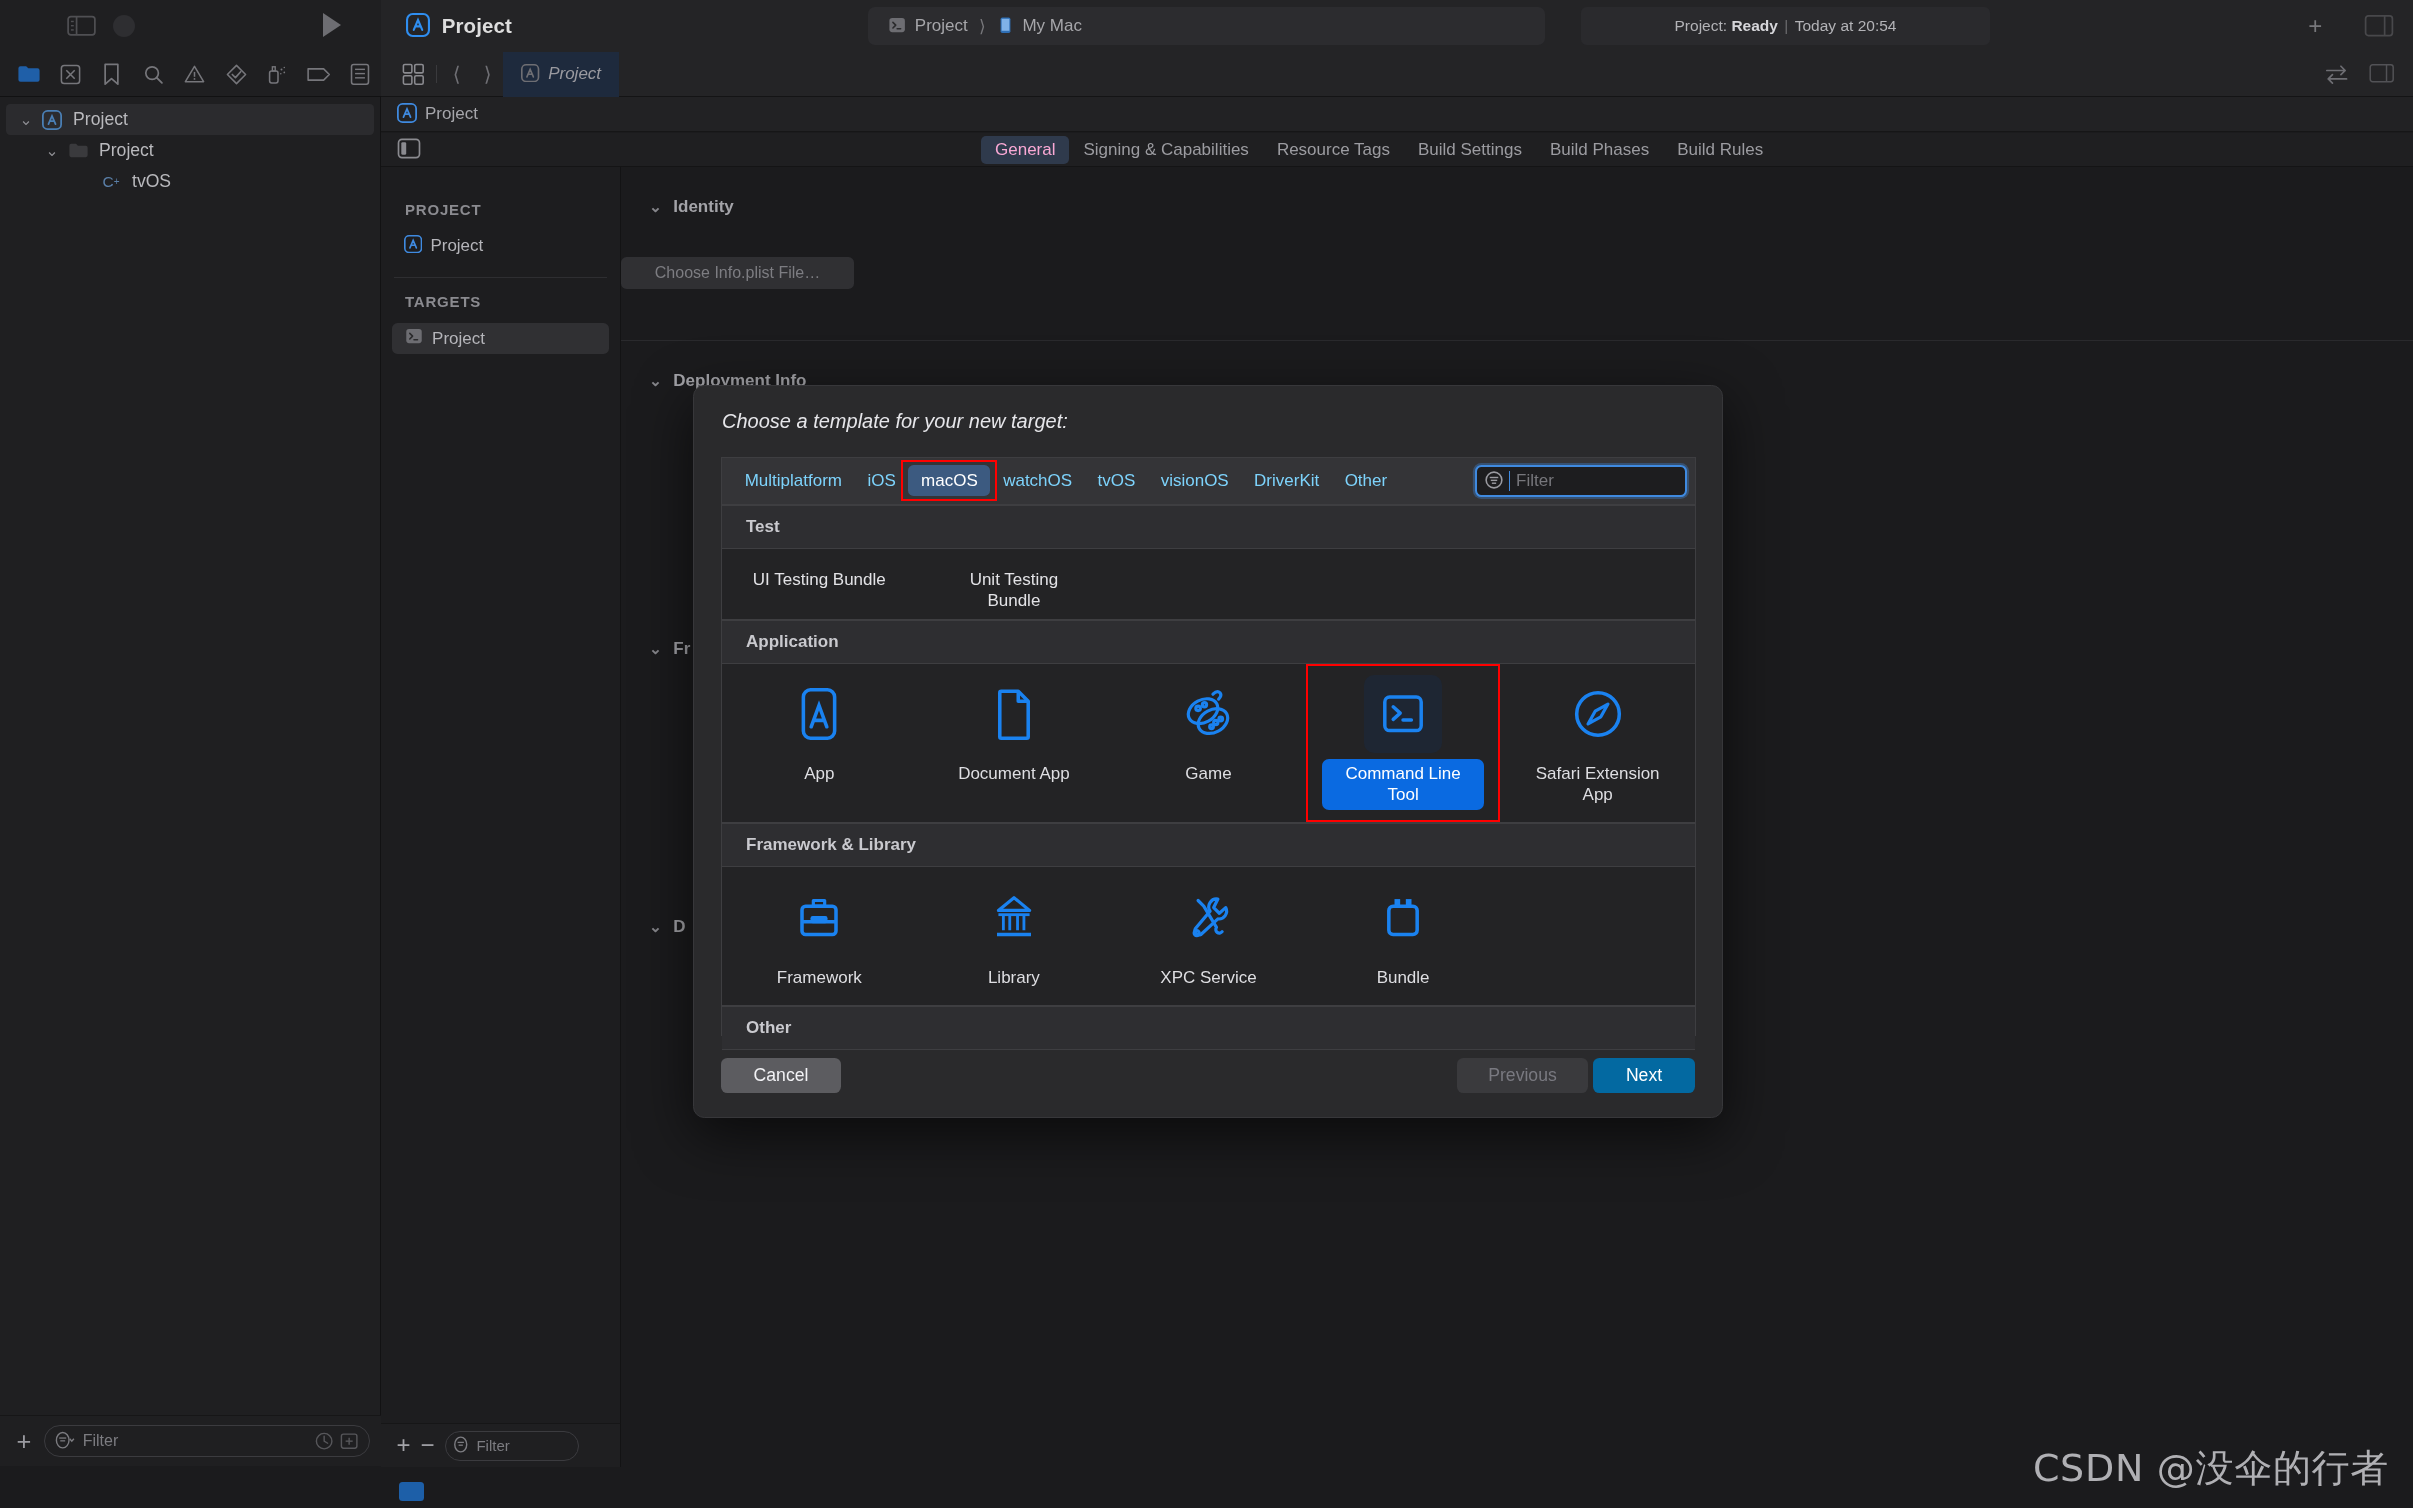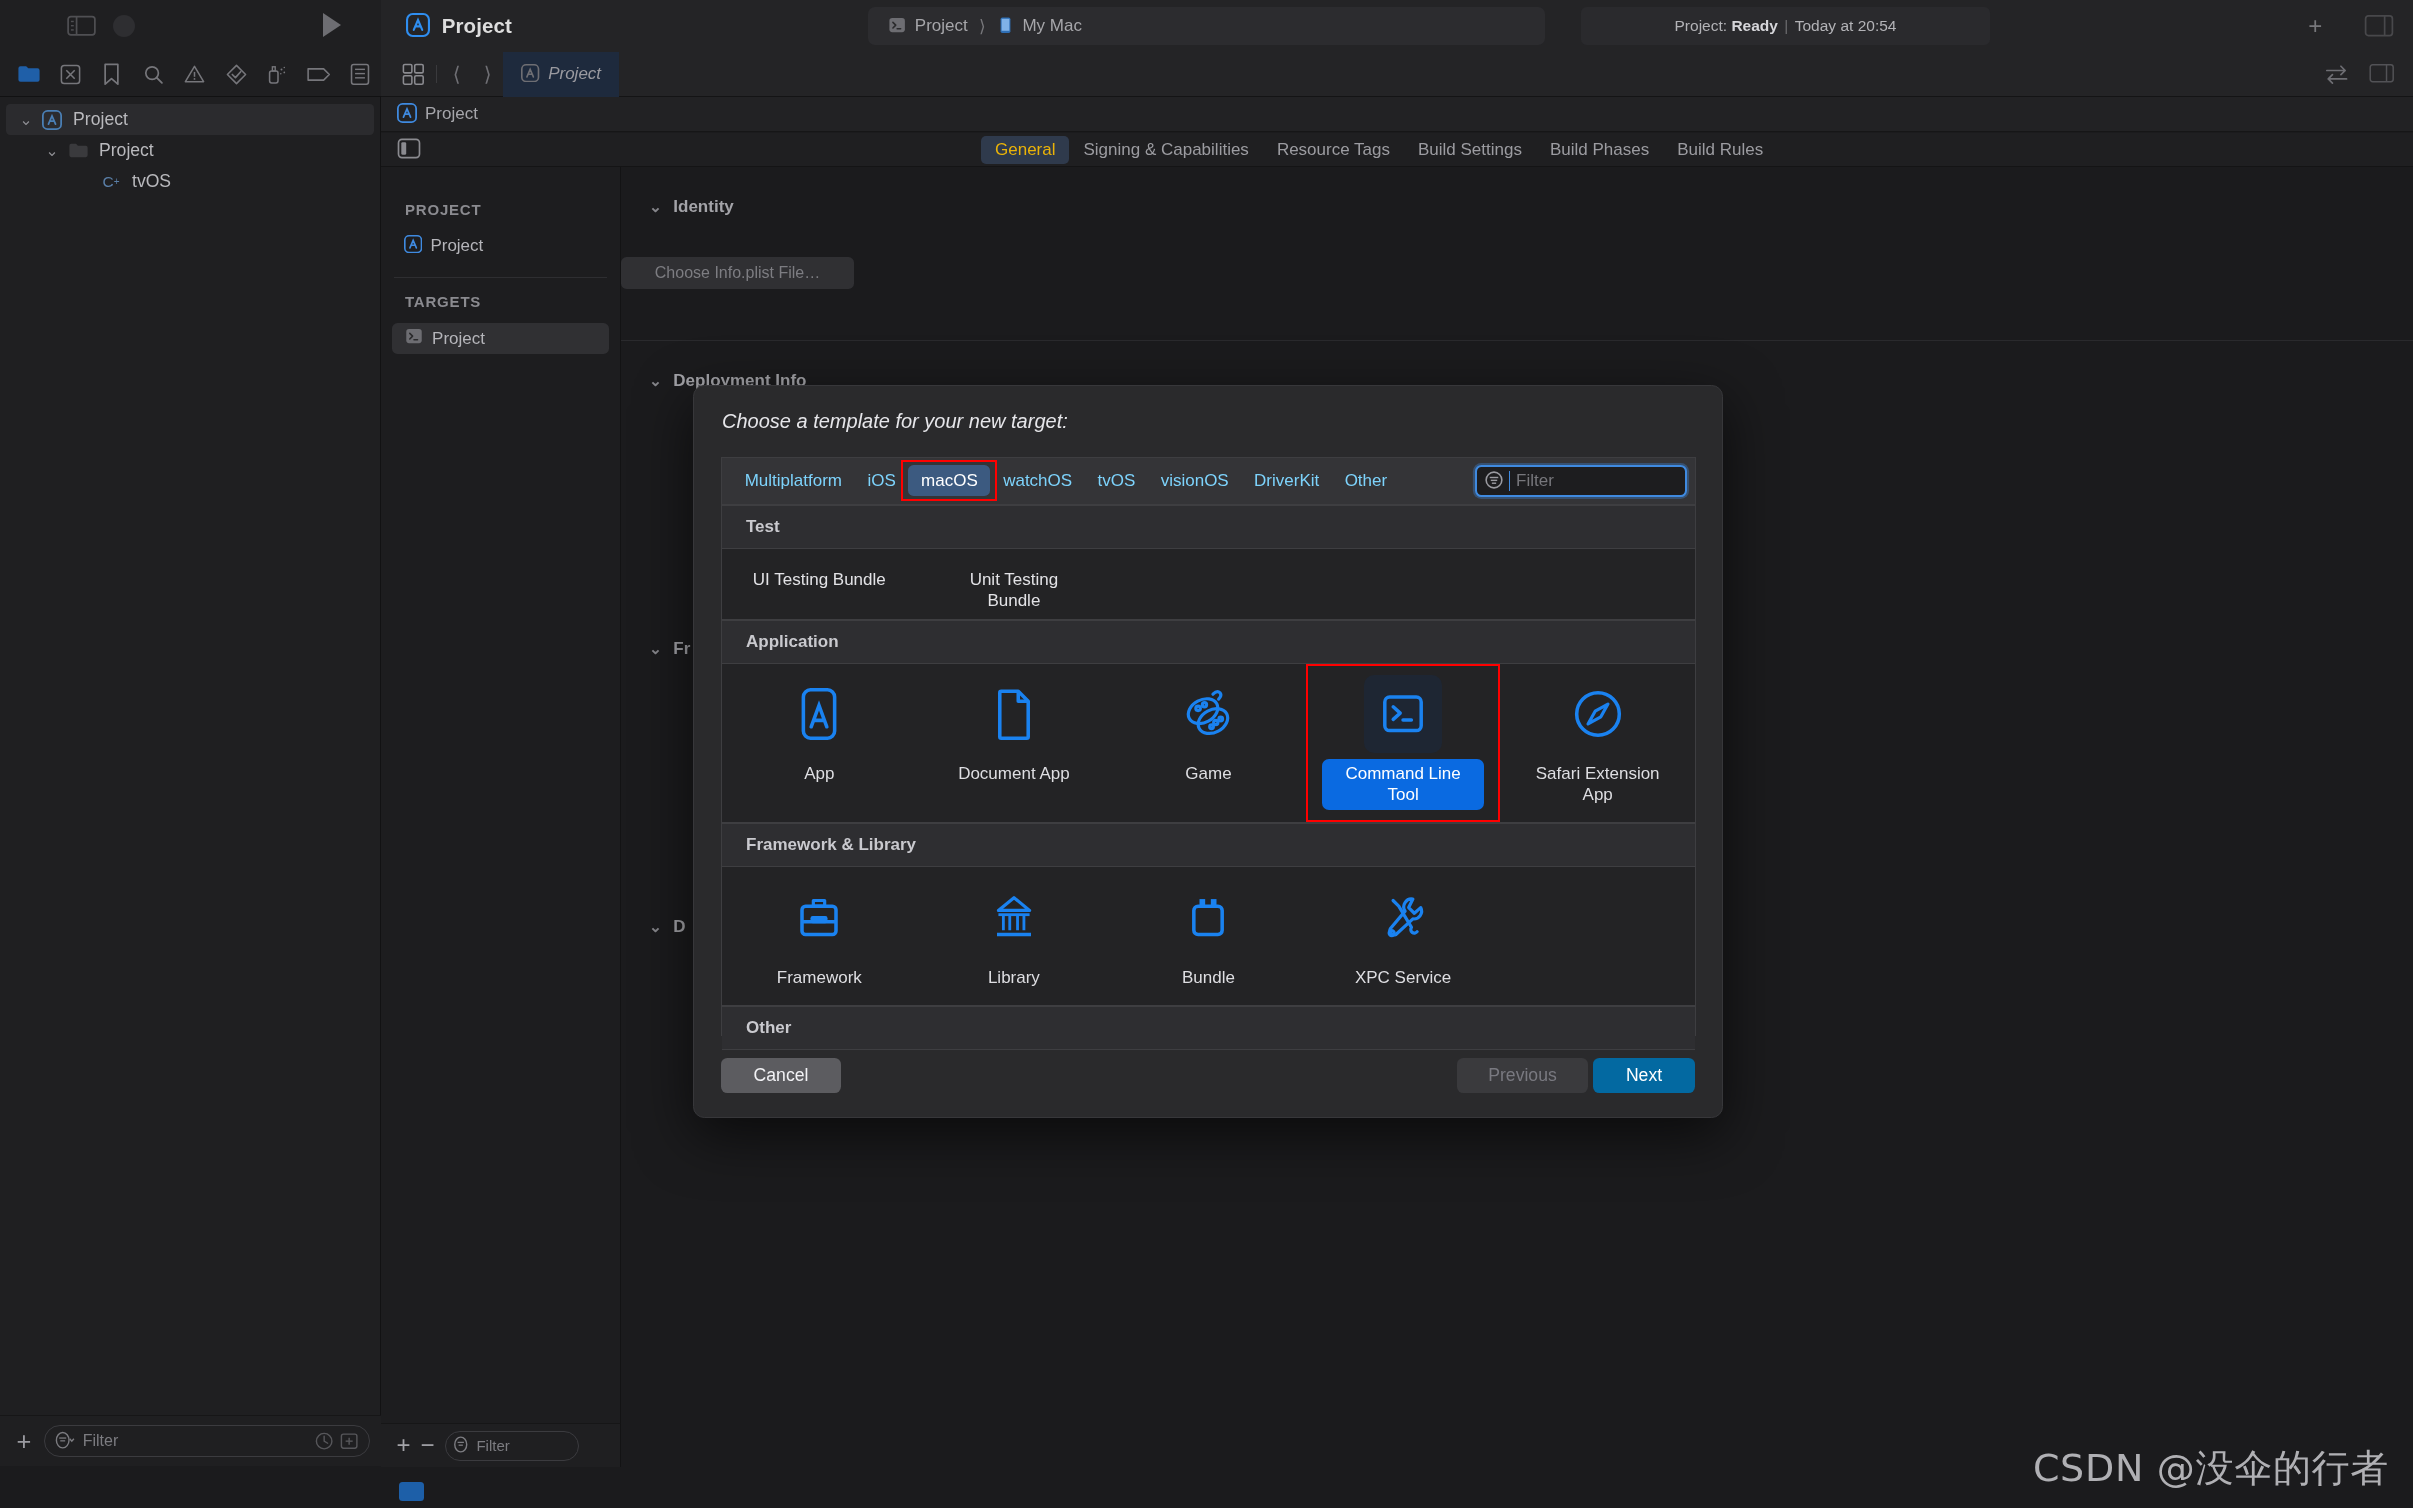--- a/index.html
+++ b/index.html
@@ -129,21 +129,21 @@
   .pe-toolbar2 {
     position: absolute; left: 381px; top: 133px; width: 2032px; height: 34px;
     background: #1f1f21; border-bottom: 0.7px solid #141415;
     display: flex; align-items: center; padding-left: 15.5px;
   }
   .pe-tabs {
     position: absolute; left: 981px; top: 133px; height: 34px;
     display: flex; align-items: center; gap: 0px;
   }
   .pe-tab { padding: 4.2px 14px; font-size: 17px; color: #9c9ca1; border-radius: 5px; }
-  .pe-tab.active { background: #2f3a4c; color: #eab308; }
+  .pe-tab.active { background: #2f3a4c; color: #f9a8d4; }
 
   .pe-sidebar {
     position: absolute; left: 381px; top: 167px; width: 240px; height: 1270px;
     background: #1d1d1f; border-right: 0.7px solid #131314;
     padding-top: 34px;
   }
   .pe-group { color: #8b8b90; font-size: 15px; font-weight: 700; letter-spacing: 0.8px; padding-left: 24px; margin-bottom: 12.7px;}
   .pe-item { display: flex; align-items: center; gap: 8.5px; height: 31px; padding-left: 22.6px; font-size: 17px; color: #b5b5ba; }
   .pe-item.selected { background: #303033; border-radius: 5.6px; margin: 0 11.3px; padding-left: 11.3px; }
   .pe-hr { height: 0.7px; background: #2e2e31; margin: 15.5px 12.7px; }
@@ -692,39 +692,39 @@
                   <line x1="43" y1="32" x2="43" y2="54" stroke="#1a82f0" stroke-width="4"></line>
                   <line x1="52" y1="32" x2="52" y2="54" stroke="#1a82f0" stroke-width="4"></line>
                   <line x1="14" y1="60" x2="62" y2="60" stroke="#1a82f0" stroke-width="5"></line>
                 </svg>
             </span>
             <span class="cell-label">Library</span>
           </div>
           <div class="cell">
             <span class="icon-wrap">
               <svg width="54" height="51" viewBox="0 0 76 72">
-                  <rect x="26" y="10" width="8" height="10" fill="#1a82f0"></rect>
-                  <rect x="42" y="10" width="8" height="10" fill="#1a82f0"></rect>
-                  <rect x="18" y="20" width="40" height="40" rx="6" fill="none" stroke="#1a82f0" stroke-width="5"></rect>
-                </svg>
-            </span>
-            <span class="cell-label">Bundle</span>
-          </div>
-          <div class="cell">
-            <span class="icon-wrap">
-              <svg width="54" height="51" viewBox="0 0 76 72">
                   <g stroke="#1a82f0" stroke-width="4.5" fill="none" stroke-linecap="round" stroke-linejoin="round">
                     <path d="M52 10 a11 11 0 00-11 17 L20 52 a6 6 0 008 8 L52 38 a11 11 0 0011-16 L54 30 L46 22 z"></path>
                     <path d="M24 12 L32 20 L50 50 a5 5 0 008 6"></path>
                     <circle cx="22" cy="58" r="3.6"></circle>
                   </g>
                 </svg>
             </span>
             <span class="cell-label">XPC Service</span>
           </div>
+          <div class="cell">
+            <span class="icon-wrap">
+              <svg width="54" height="51" viewBox="0 0 76 72">
+                  <rect x="26" y="10" width="8" height="10" fill="#1a82f0"></rect>
+                  <rect x="42" y="10" width="8" height="10" fill="#1a82f0"></rect>
+                  <rect x="18" y="20" width="40" height="40" rx="6" fill="none" stroke="#1a82f0" stroke-width="5"></rect>
+                </svg>
+            </span>
+            <span class="cell-label">Bundle</span>
+          </div>
         </div>
 
         <div class="sec-row">Other</div>
       </div>
 
       <div class="modal-footer">
         <div class="btn btn-cancel">Cancel</div>
         <div class="btn btn-prev">Previous</div>
         <div class="btn btn-next">Next</div>
       </div>

